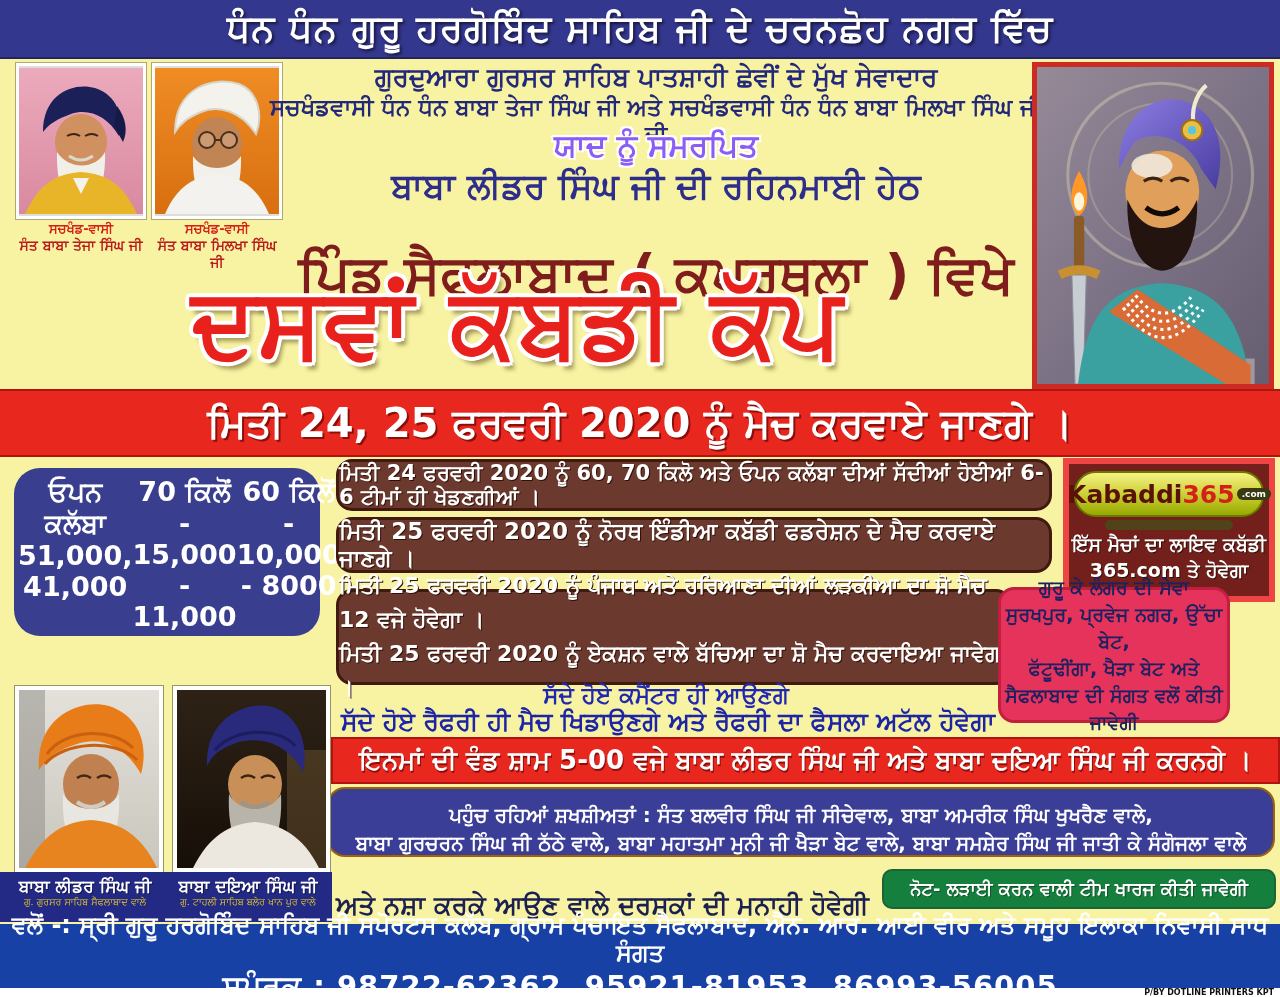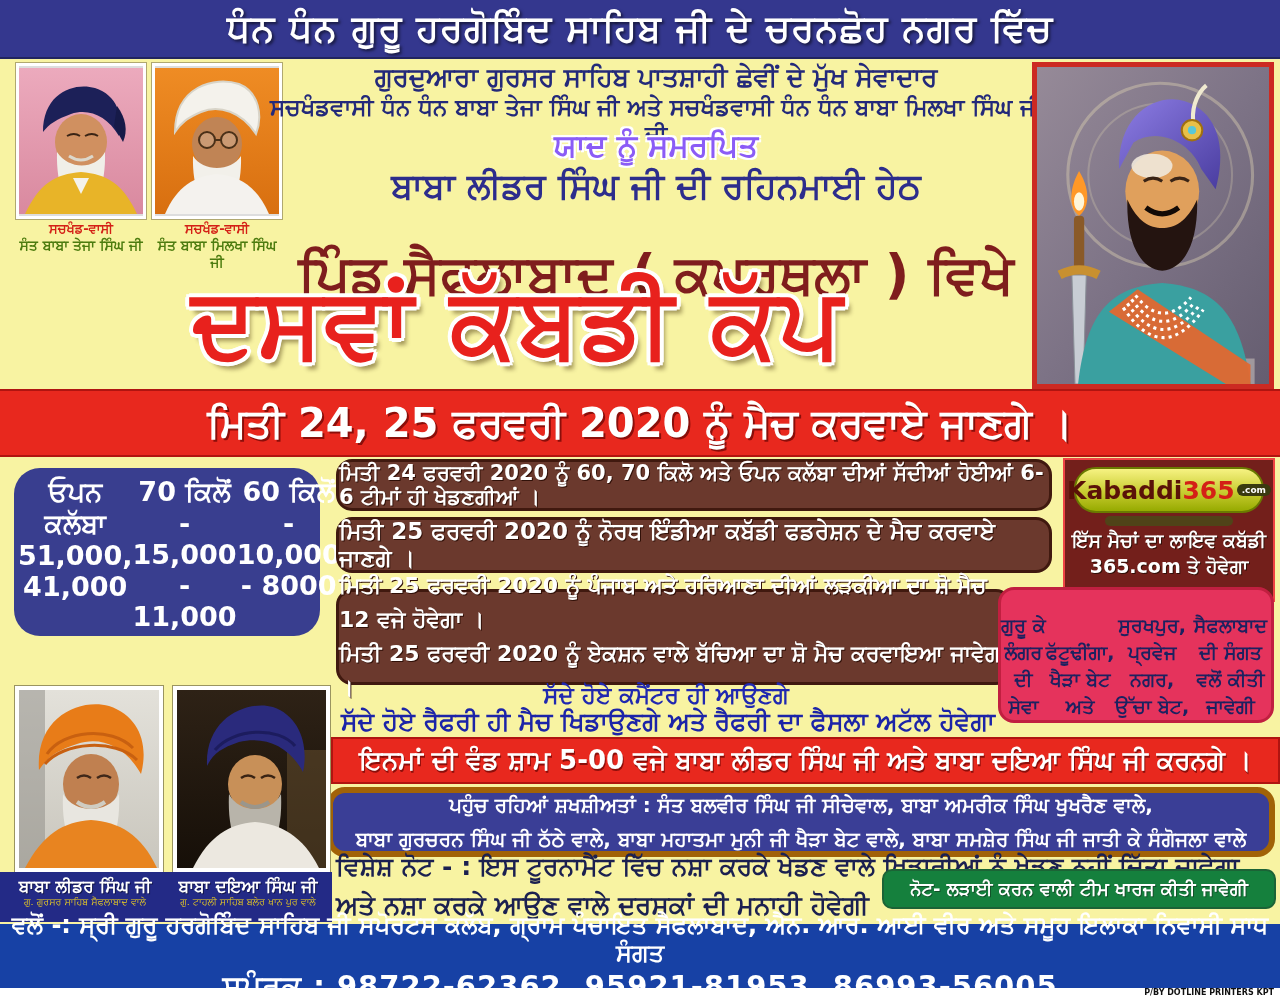--- a/index.html
+++ b/index.html
@@ -22,21 +22,21 @@
   .h-dedication{left:280px;top:127px;width:752px;font-size:31px;color:#8b5cf6;
     text-shadow:-2px -2px 0 #fff,2px -2px 0 #fff,-2px 2px 0 #fff,2px 2px 0 #fff;}
   .h-patronage{left:280px;top:166px;width:752px;font-size:35px;color:#2d2d8c;}
   .h-venue{left:280px;top:207px;width:752px;font-size:54px;color:#7f1d1d;margin-top:36px;}
   
   .mem{width:132px;}
   .mem-frame{width:124px;height:150px;border:3px solid #fff;outline:1px solid #b0a870;
     margin:0 auto;overflow:hidden;background:#ddd;}
   .mem-frame svg{display:block;}
   .mem-label{font-size:13px;color:#d42016;margin-top:2px;}
-  .mem-name{font-size:14px;color:#4d7c0f;}
+  .mem-name{font-size:14px;color:#b91c1c;}
   
   .guru-frame{left:1032px;top:62px;width:242px;height:327px;
     border:5px solid #cc2a22;box-sizing:border-box;background:#7a7284;overflow:hidden;}
   
   .main-title{left:0;top:258px;width:1035px;height:130px;
     display:flex;align-items:center;justify-content:center;
     font-size:97px;color:#e8211d;letter-spacing:2px;
     text-shadow:-3px -3px 0 #fff,3px -3px 0 #fff,-3px 3px 0 #fff,3px 3px 0 #fff,
       -4px 0 0 #fff,4px 0 0 #fff,0 -4px 0 #fff,0 4px 0 #fff,5px 7px 4px rgba(60,40,0,.45);}
   
@@ -53,41 +53,41 @@
   .prize-box div{font-size:27px;text-align:center;}
   
   .maroon{background:#6b392d;border:3px solid #40190f;border-radius:16px;color:#fff;
     display:flex;flex-direction:column;align-items:center;justify-content:center;
     box-sizing:border-box;text-shadow:1px 1px 0 #301008;}
   .notice-1{left:336px;top:459px;width:716px;height:52px;font-size:21px;}
   .notice-2{left:336px;top:517px;width:716px;height:56px;font-size:23px;}
   .notice-3{left:336px;top:589px;width:676px;height:96px;font-size:22px;line-height:1.55;}
   
   .kabaddi-box{left:1063px;top:458px;width:212px;height:144px;background:#731f1b;
-    border:2px solid #ef4444;box-sizing:border-box;text-align:center;}
+    border:6px solid #ef4444;box-sizing:border-box;text-align:center;}
   .k-pill{width:186px;height:42px;margin:7px auto 0;border-radius:22px;
     background:linear-gradient(#f6f282,#c8cc30 55%,#96aa00);border:2px solid #6a7a00;
     display:flex;align-items:center;justify-content:center;}
   .k-word{font-size:25px;color:#5a1208;}
   .k-365{color:#d42016;}
   .k-com{font-size:9px;color:#fff;background:#3a3a10;border-radius:8px;padding:1px 5px;margin-left:2px;}
   .k-tagline{width:128px;height:10px;border-radius:6px;background:#4a4a18;margin:3px auto 2px;opacity:.85;}
   .k-live{color:#fff;font-size:19px;line-height:1.35;text-shadow:1px 1px 0 #301008;}
   
-  .langar-box{left:998px;top:587px;width:276px;height:136px;background:#e5335c;
+  .langar-box{left:998px;top:587px;width:232px;height:136px;background:#e5335c;
     border:3px solid #c11f40;border-radius:16px;box-sizing:border-box;
-    display:flex;justify-content:center;
-    color:#1c2160;font-size:19px;line-height:1.42;text-align:center;align-items:flex-end;}
+    display:flex;flex-direction:column;justify-content:center;
+    color:#1c2160;font-size:19px;line-height:1.42;text-align:center;}
   
   .commentator-line{left:336px;top:682px;width:660px;font-size:23px;color:#2028b0;}
   .referee-line{left:330px;top:707px;width:676px;font-size:25px;color:#1c24a8;}
   
   .dignitaries-box{left:327px;top:787px;width:948px;height:70px;background:#3a3e96;
-    border:6px solid #a16207;border-radius:18px;box-sizing:border-box;color:#fff;
-    display:flex;flex-direction:column;justify-content:space-between;gap:4px;font-size:20px;text-align:center;}
+    border:2px solid #a16207;border-radius:18px;box-sizing:border-box;color:#fff;
+    display:flex;flex-direction:column;justify-content:flex-end;gap:4px;font-size:20px;text-align:center;}
   
   .note-line1{left:336px;top:852px;width:944px;font-size:25px;color:#1b2050;text-align:left;}
   .note-line2{left:336px;top:890px;width:545px;font-size:26px;color:#1b2050;text-align:left;}
   .green-badge{left:882px;top:869px;width:394px;height:40px;background:#15803d;
     border:2px solid #1c6336;border-radius:10px;box-sizing:border-box;
     display:flex;align-items:center;justify-content:center;color:#fff;font-size:18px;
     text-shadow:1px 1px 0 #14502a;}
   
   .org-frame{border:4px solid #fff;outline:1px solid #9a9460;box-sizing:content-box;
     overflow:hidden;background:#999;}
@@ -246,38 +246,37 @@
     </div>
     <div class="k-tagline"></div>
     <div class="k-live">
       <div>ਇੱਸ ਮੈਚਾਂ ਦਾ ਲਾਇਵ ਕਬੱਡੀ</div>
       <div>365.com ਤੇ ਹੋਵੇਗਾ</div>
     </div>
   </div>
 
   <div class="abs langar-box">
     <div>ਗੁਰੂ ਕੇ ਲੰਗਰ ਦੀ ਸੇਵਾ</div>
+    <div>ਸੁਰਖਪੁਰ, ਪ੍ਰਵੇਜ ਨਗਰ, ਉੱਚਾ ਬੇਟ,</div>
     <div>ਫੱਟੂਢੀਂਗਾ, ਖੈੜਾ ਬੇਟ ਅਤੇ</div>
-    <div>ਸੁਰਖਪੁਰ, ਪ੍ਰਵੇਜ ਨਗਰ, ਉੱਚਾ ਬੇਟ,</div>
     <div>ਸੈਫਲਾਬਾਦ ਦੀ ਸੰਗਤ ਵਲੋਂ ਕੀਤੀ ਜਾਵੇਗੀ</div>
   </div>
 
   <div class="abs ctr commentator-line">ਸੱਦੇ ਹੋਏ ਕਮੈਂਟਰ ਹੀ ਆਉਣਗੇ</div>
   <div class="abs ctr referee-line">ਸੱਦੇ ਹੋਏ ਰੈਫਰੀ ਹੀ ਮੈਚ ਖਿਡਾਉਣਗੇ ਅਤੇ ਰੈਫਰੀ ਦਾ ਫੈਸਲਾ ਅਟੱਲ ਹੋਵੇਗਾ ।</div>
 
   <div class="abs dist-banner">
     <span>ਇਨਮਾਂ ਦੀ ਵੰਡ ਸ਼ਾਮ 5-00 ਵਜੇ ਬਾਬਾ ਲੀਡਰ ਸਿੰਘ ਜੀ ਅਤੇ ਬਾਬਾ ਦਇਆ ਸਿੰਘ ਜੀ ਕਰਨਗੇ ।</span>
   </div>
 
   <div class="abs dignitaries-box">
     <div>ਪਹੁੰਚ ਰਹਿਆਂ ਸ਼ਖਸ਼ੀਅਤਾਂ : ਸੰਤ ਬਲਵੀਰ ਸਿੰਘ ਜੀ ਸੀਚੇਵਾਲ, ਬਾਬਾ ਅਮਰੀਕ ਸਿੰਘ ਖੁਖਰੈਣ ਵਾਲੇ,</div>
     <div>ਬਾਬਾ ਗੁਰਚਰਨ ਸਿੰਘ ਜੀ ਠੱਠੇ ਵਾਲੇ, ਬਾਬਾ ਮਹਾਤਮਾ ਮੁਨੀ ਜੀ ਖੈੜਾ ਬੇਟ ਵਾਲੇ, ਬਾਬਾ ਸਮਸ਼ੇਰ ਸਿੰਘ ਜੀ ਜਾਤੀ ਕੇ ਸੰਗੋਜਲਾ ਵਾਲੇ</div>
   </div>
 
-  <div class="abs note-line1">ਵਿਸ਼ੇਸ਼ ਨੋਟ - : ਇਸ ਟੂਰਨਾਮੈਂਟ ਵਿੱਚ ਨਸ਼ਾ ਕਰਕੇ ਖੇਡਣ ਵਾਲੇ ਖਿਡਾਰੀਆਂ ਨੂੰ ਖੇਡਣ ਨਹੀਂ ਦਿੱਤਾ ਜਾਵੇਗਾ</div>
   <div class="abs note-line2">ਅਤੇ ਨਸ਼ਾ ਕਰਕੇ ਆਉਣ ਵਾਲੇ ਦਰਸ਼ਕਾਂ ਦੀ ਮਨਾਹੀ ਹੋਵੇਗੀ ।</div>
   <div class="abs green-badge">
     <span>ਨੋਟ- ਲੜਾਈ ਕਰਨ ਵਾਲੀ ਟੀਮ ਖਾਰਜ ਕੀਤੀ ਜਾਵੇਗੀ</span>
   </div>
 
   <div class="abs org-frame org-1">
     <svg width="140" height="178" viewBox="0 0 140 178">
       <defs>
           <linearGradient id="bgD" x1="0" y1="0" x2="0" y2="1">
         <stop offset="0" stop-color="#e3e1da"></stop>

